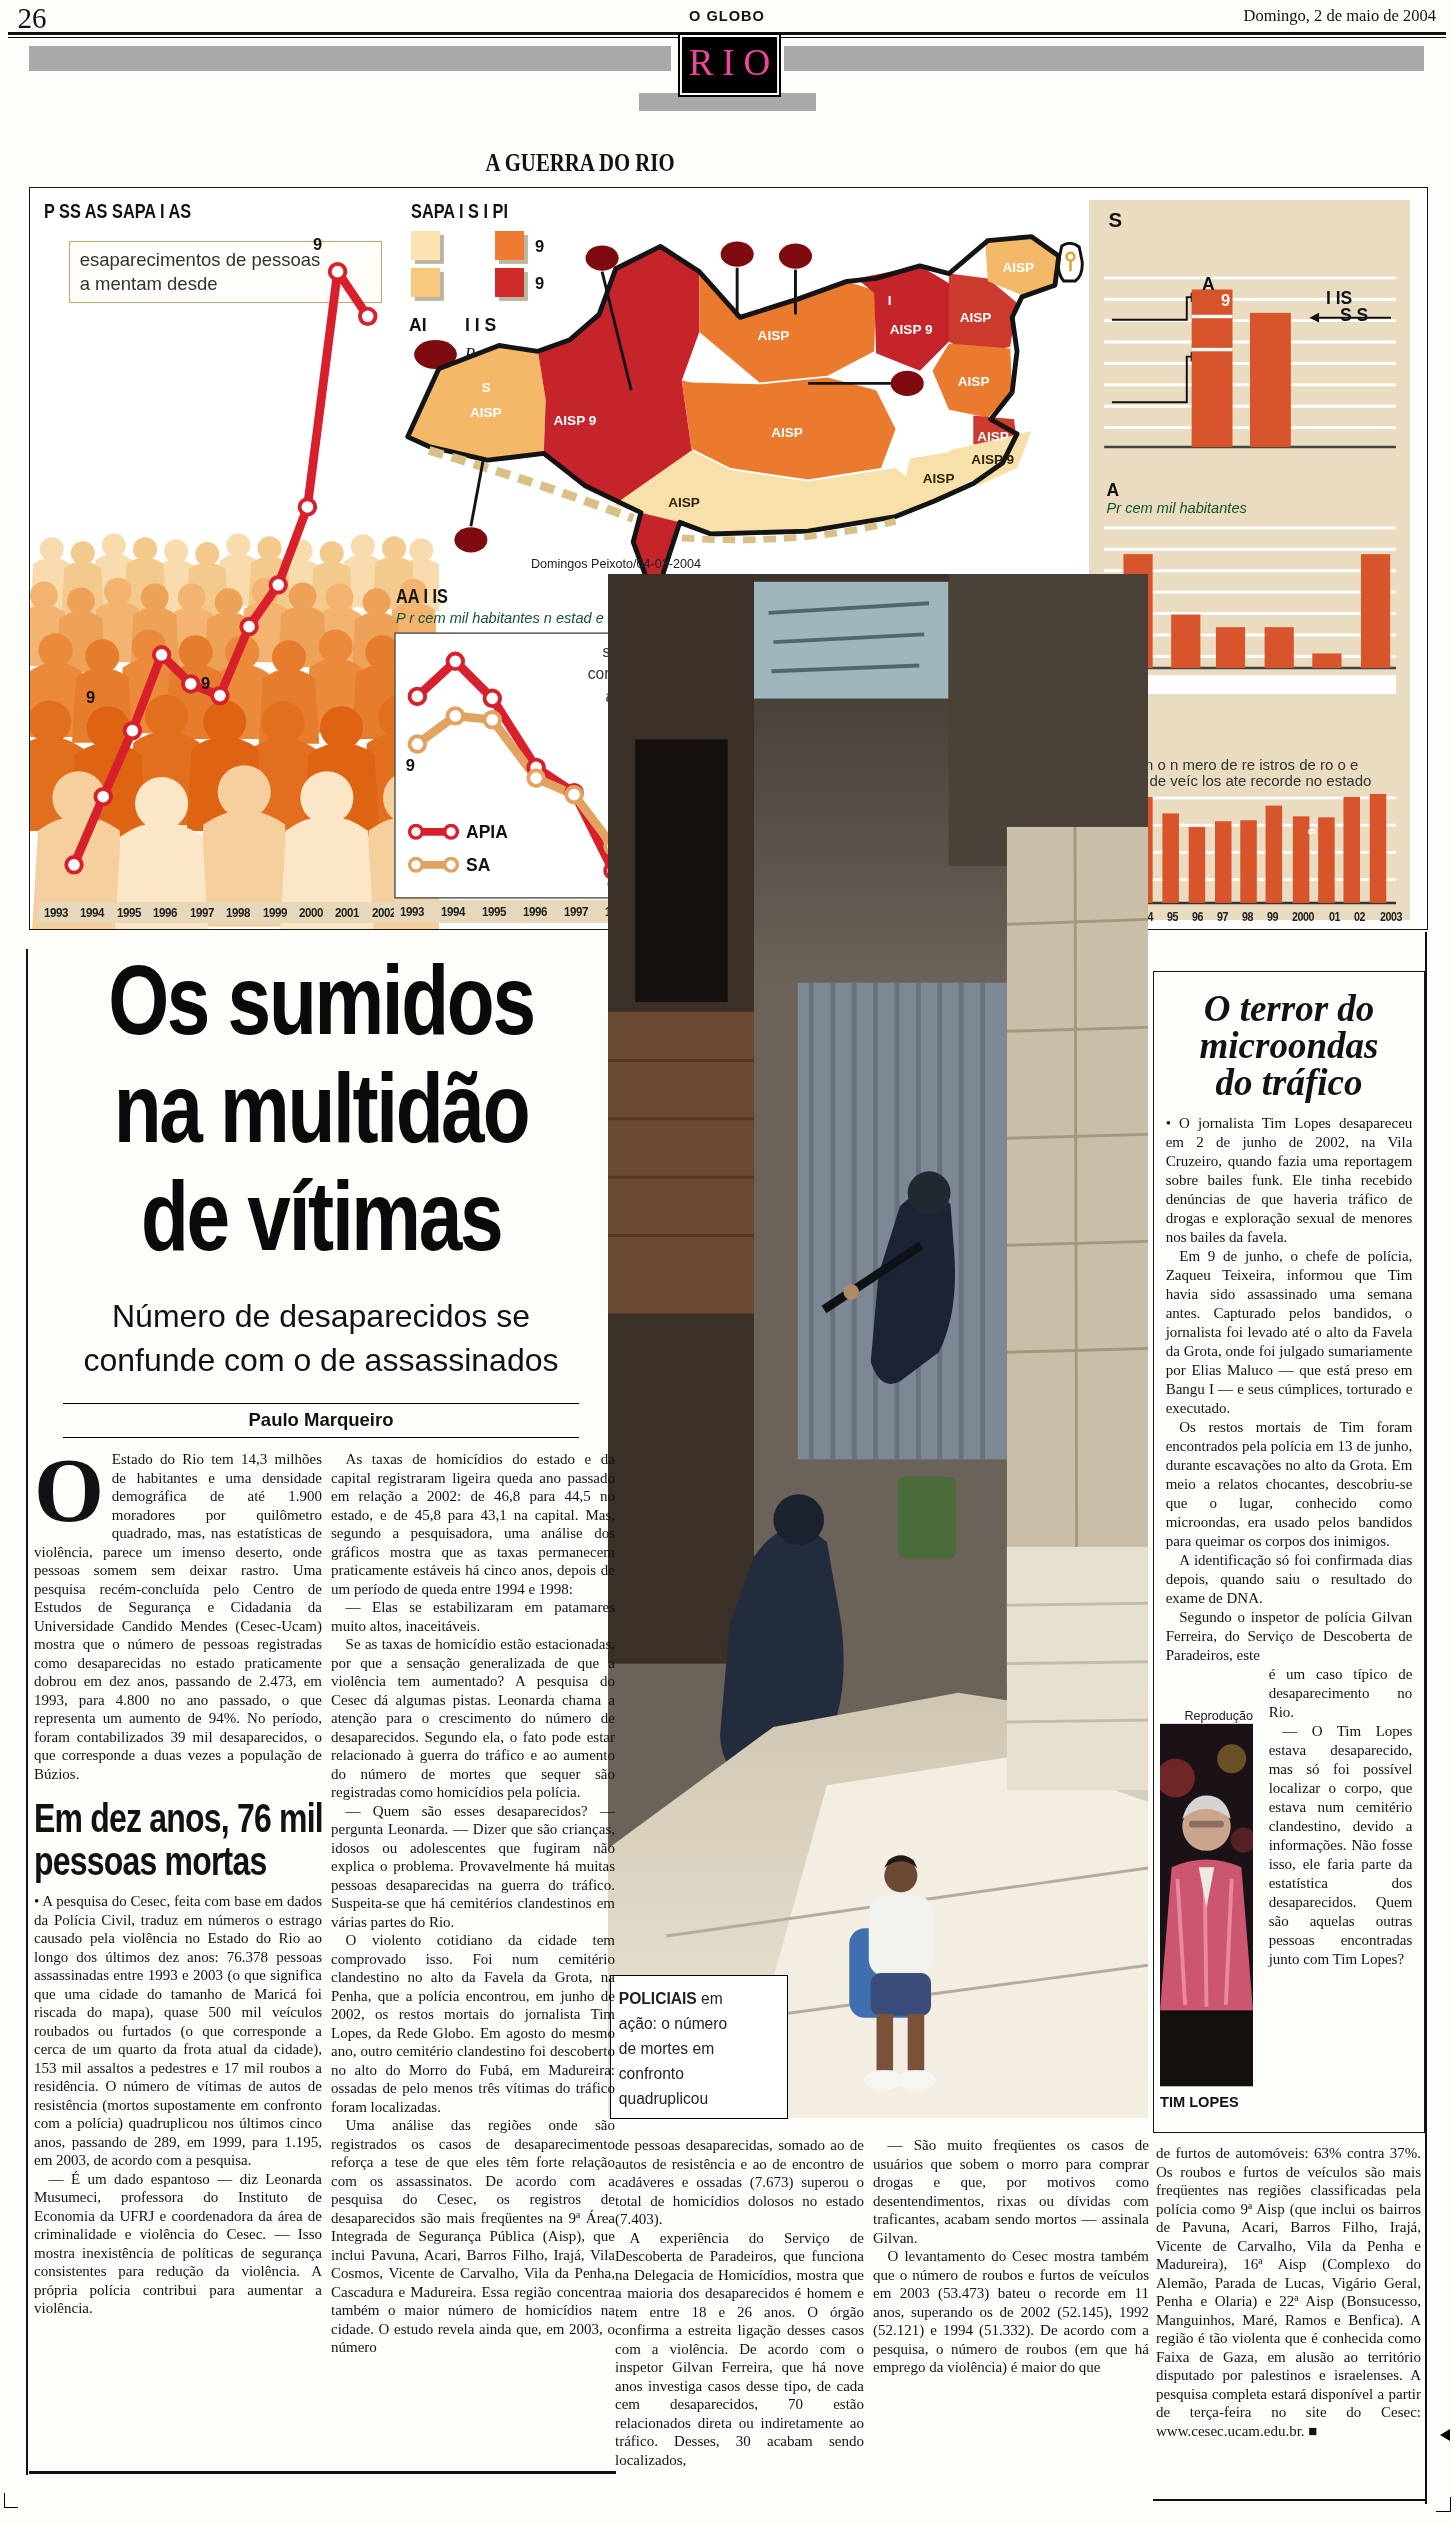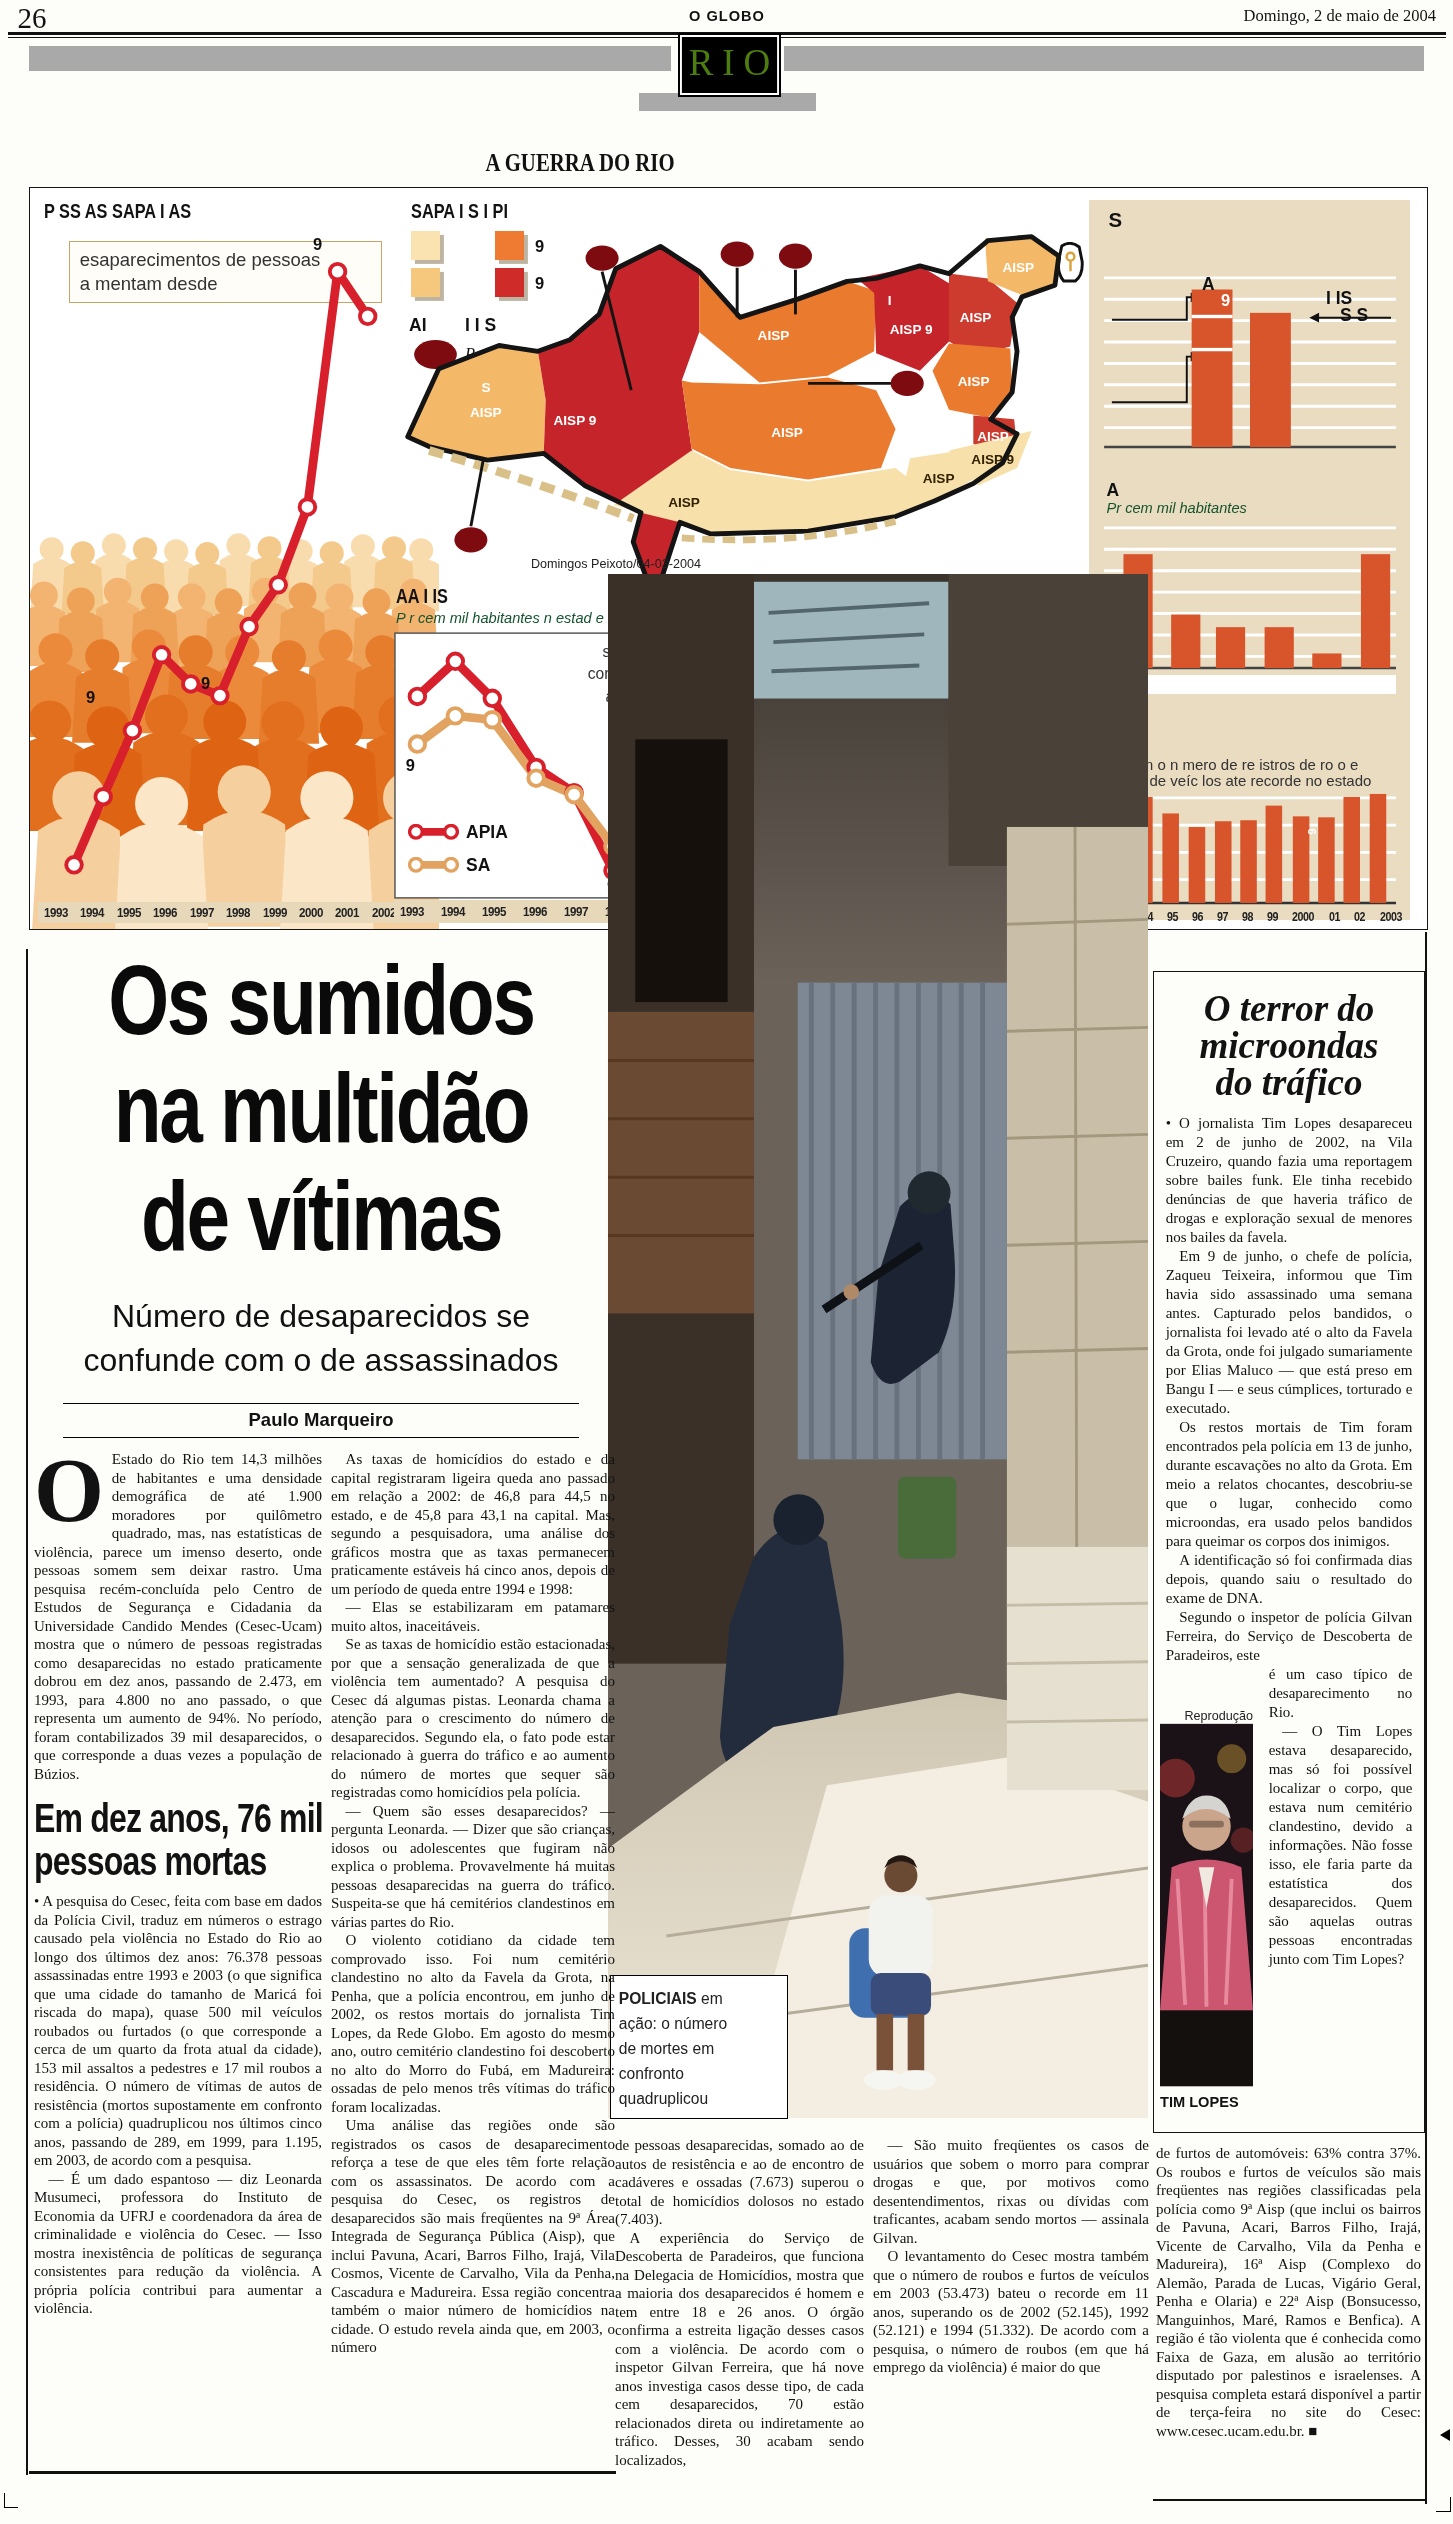--- a/index.html
+++ b/index.html
@@ -9,21 +9,21 @@
   .cond{display:inline-block;transform:scaleX(.8);transform-origin:0 50%;white-space:nowrap;}
   .condC{display:inline-block;transform:scaleX(.8);transform-origin:50% 50%;white-space:nowrap;}
   
   .hdr-rule1{left:7.8px;top:32px;width:1438px;height:2.9px;background:#111;}
   .hdr-rule2{left:7.8px;top:37px;width:1438px;height:1px;background:#111;}
   .pgnum{left:17.5px;top:1.9px;font-size:29px;}
   .pubname{left:0;top:7.8px;width:1454px;text-align:center;font-size:14.6px;font-weight:bold;letter-spacing:1px;}
   .pgdate{left:0;top:5.8px;width:1436px;text-align:right;font-size:16.5px;}
   .rio-band{top:46px;height:25px;background:#a9a9a9;}
   .rio-box{left:678px;top:33px;width:99px;height:60px;background:#000;border:2.9px solid #000;box-shadow:inset 0 0 0 1.9px #fff;}
-  .rio-box span{display:block;text-align:center;color:#4d7c0f;font-size:37px;letter-spacing:8.8px;padding-left:8.8px;margin-top:5.8px;}
+  .rio-box span{display:block;text-align:center;color:#ec4899;font-size:37px;letter-spacing:8.8px;padding-left:8.8px;margin-top:5.8px;}
   .rio-stub{left:639px;top:93px;width:177px;height:17.5px;background:#a9a9a9;}
   .guerra{left:0;top:148px;width:1161px;text-align:center;font-size:26px;font-weight:bold;}
   
   .igbox{left:29px;top:187px;width:1397px;height:741px;border:1.9px solid #161616;background:#fff;}
   .ig-title{font-weight:bold;font-size:20.4px;font-family:"Liberation Sans",sans-serif;}
   .notebox{border:1px solid #c8a468;background:#fffdf8;padding:5.8px 9.7px;font-family:"Liberation Sans",sans-serif;font-size:18.5px;color:#333;line-height:24px;}
   .axisrow{display:flex;justify-content:space-between;background:#e7d8ba;font-family:"Liberation Sans",sans-serif;font-weight:bold;font-size:13.6px;letter-spacing:-0.5px;align-items:center;padding:0 3.9px;color:#222;}
   .axisrow span{transform:scaleX(.85);}
   .nine{font-family:"Liberation Sans",sans-serif;font-weight:bold;font-size:16.5px;color:#111;}
   .sw{width:29px;height:29px;box-shadow:3.9px 3.9px 0 #bdb4a2;}

